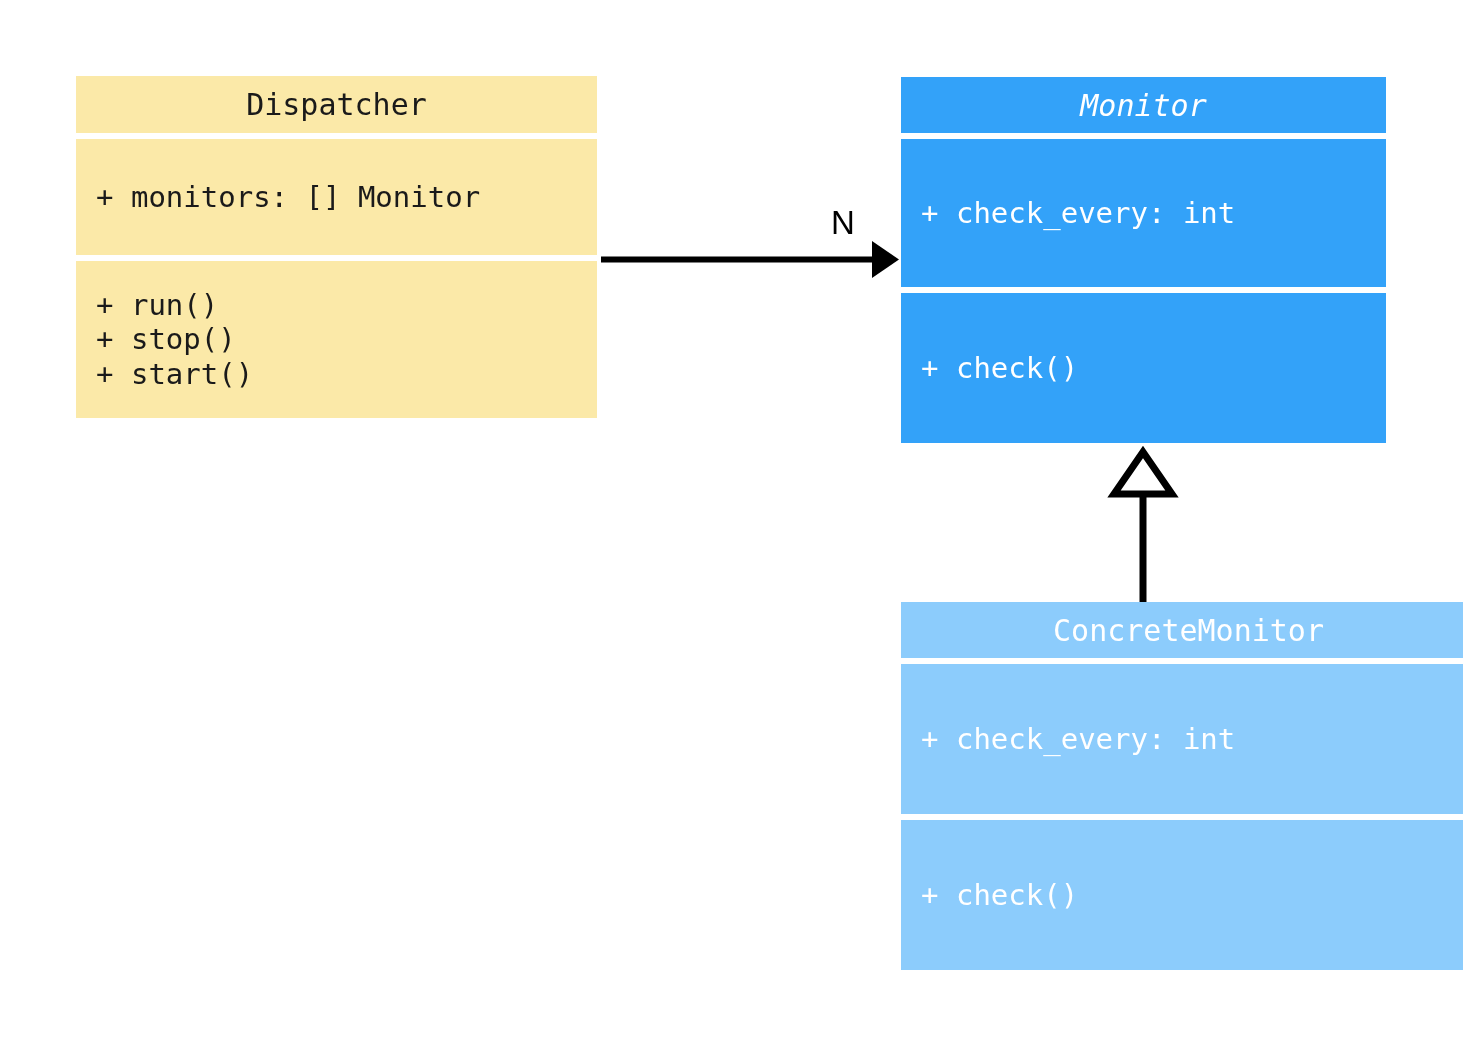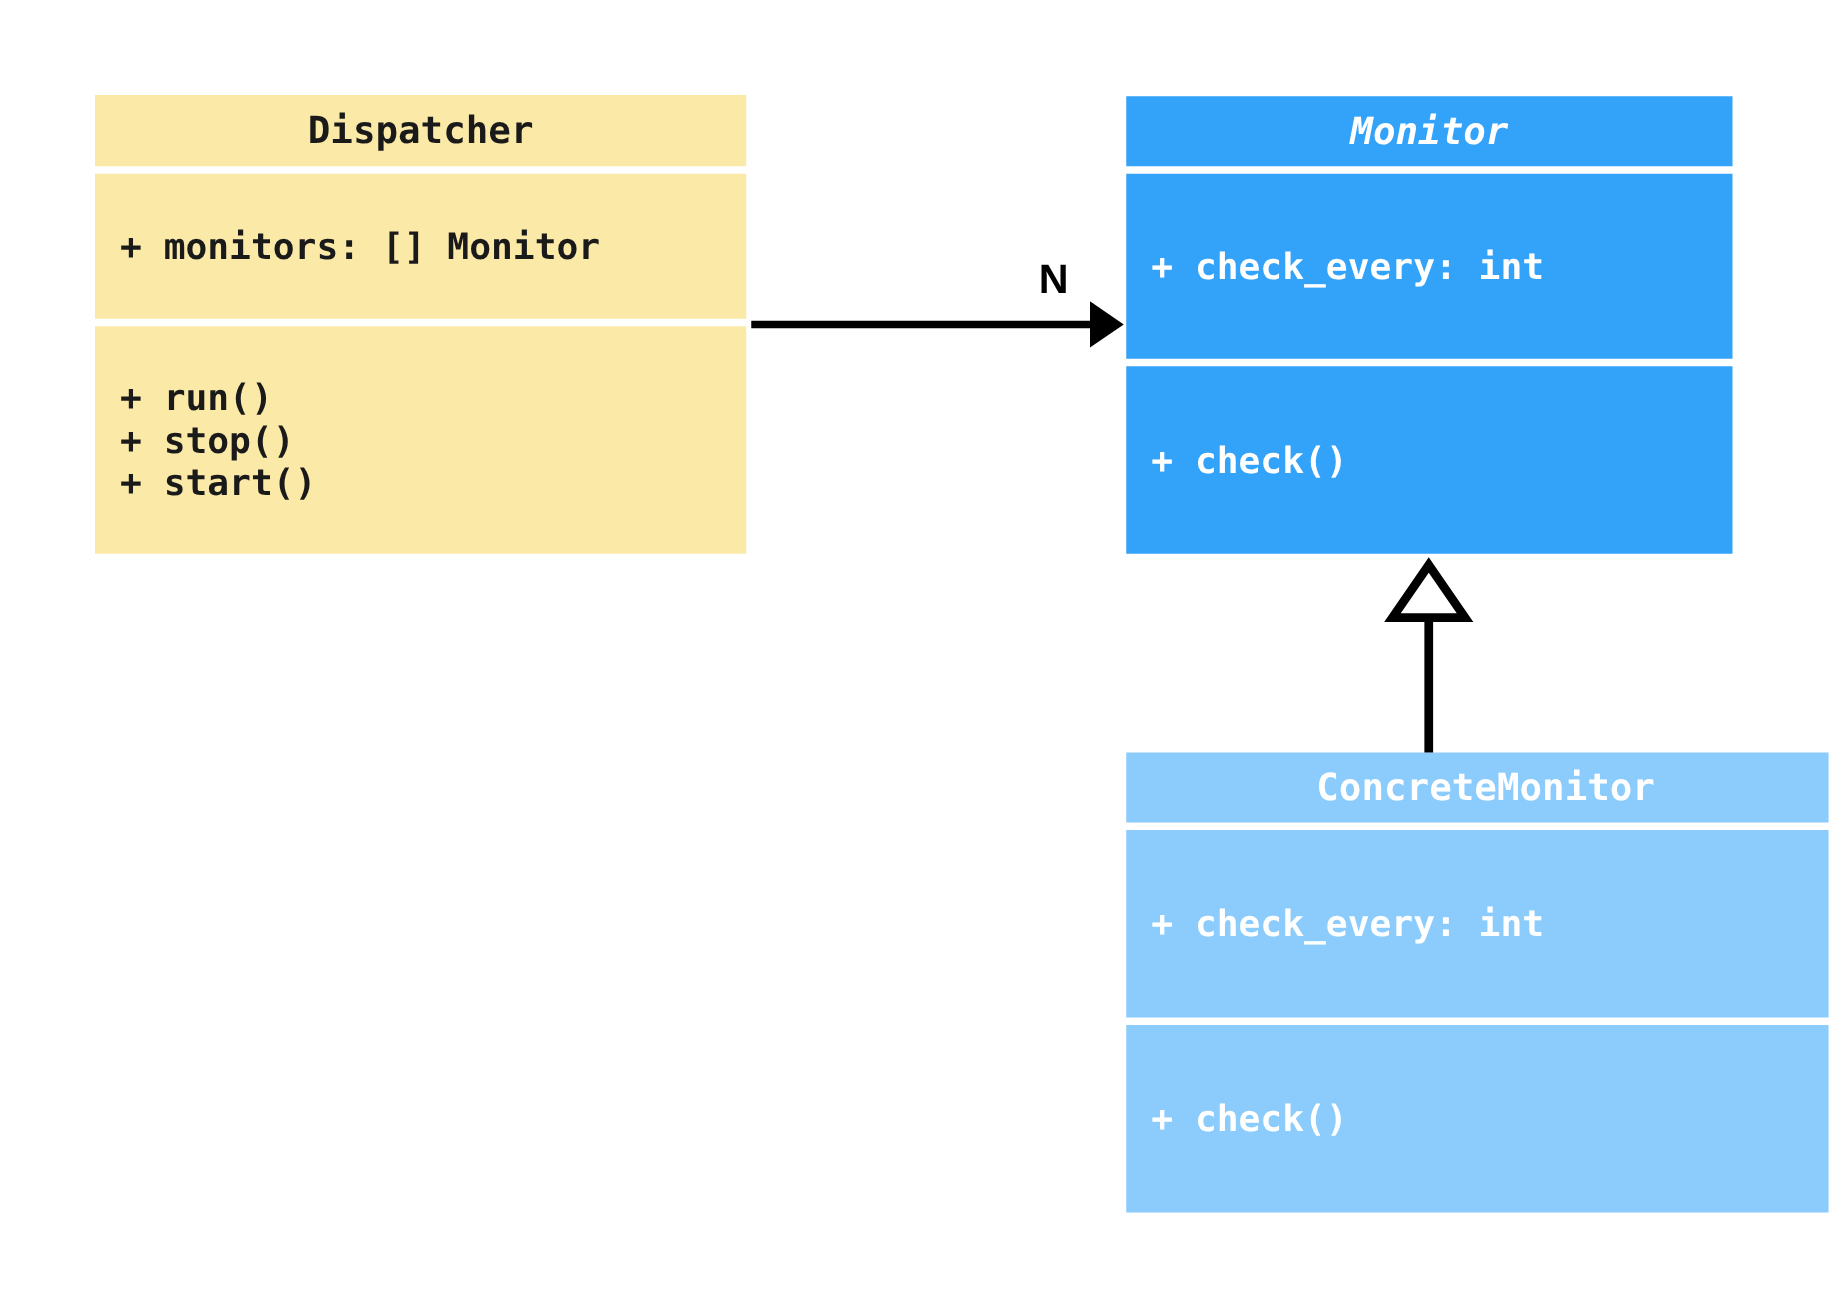--- a/index.html
+++ b/index.html
@@ -10,21 +10,20 @@
   }
   body {
     font-family: "DejaVu Sans Mono", monospace;
   }
   #canvas {
     position: relative;
     width: 1463px;
     height: 1048px;
     background: #ffffff;
     overflow: hidden;
-    font-weight: bold;
   }
 
   
   .uml-class {
     position: absolute;
     box-sizing: border-box;
   }
   .compartment {
     box-sizing: border-box;
     width: 100%;
@@ -60,21 +59,21 @@
     top: 76px;
     width: 521px;
     height: 367px;
   }
   .box-dispatcher .compartment { background: #fbe9a8; }
   .box-dispatcher .class-title {
     height: 57px;
     color: #1a1a1a;
   }
   .box-dispatcher .c-attrs { height: 116px; }
-  .box-dispatcher .c-ops   { height: 182px; }
+  .box-dispatcher .c-ops   { height: 157px; }
   .box-dispatcher .member-list { color: #1a1a1a; }
 
   
   .box-monitor {
     left: 901px;
     top: 77px;
     width: 485px;
     height: 366px;
   }
   .box-monitor .compartment { background: #33a2f9; }

